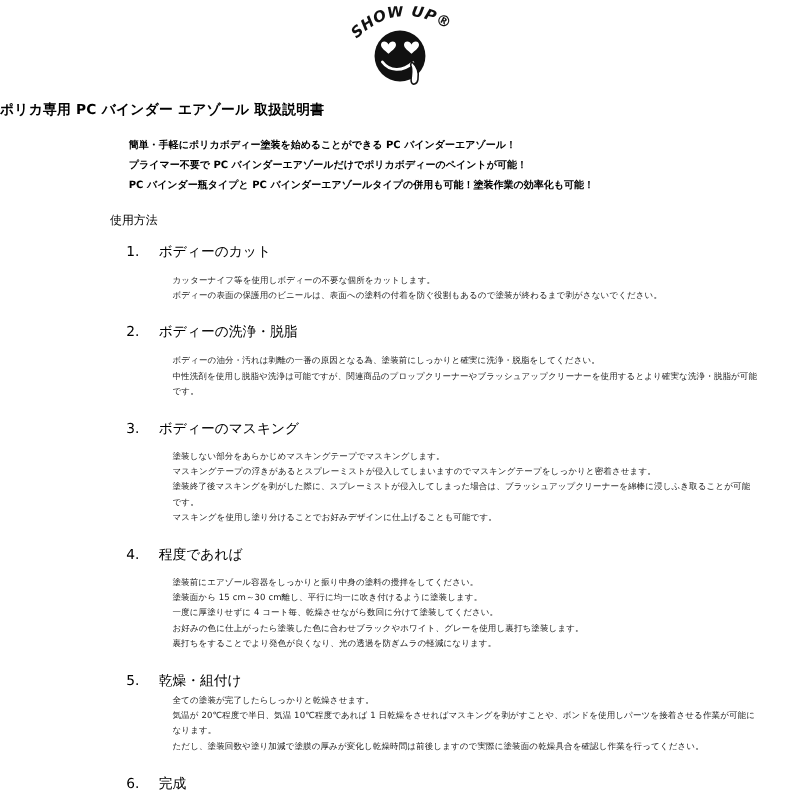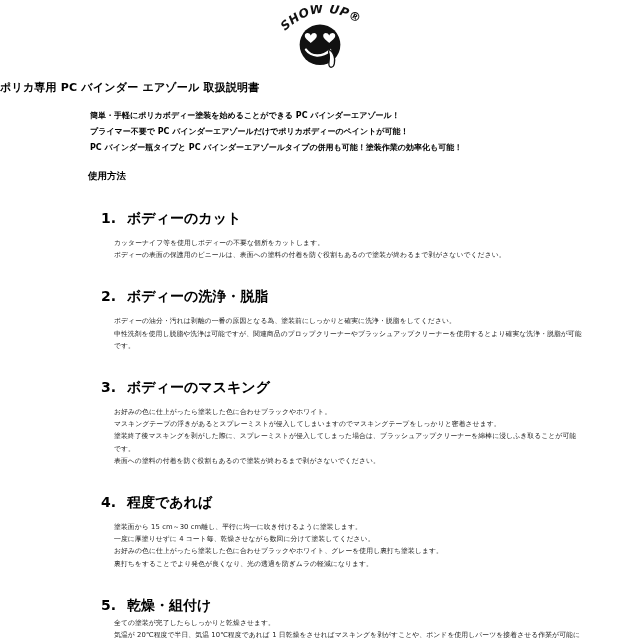--- a/index.html
+++ b/index.html
@@ -24,36 +24,37 @@
     letter-spacing:0.2px;
   }
   
   .intro{margin:13px 40px 0 90px;}
   .intro-line{
     font-size:8px;
     font-weight:bold;
     line-height:16px;
     color:#000;
     white-space:nowrap;
+    margin-left:13px;
   }
   
   .usage-heading{
     margin:14px 0 0 88px;
     font-size:9.5px;
-    font-weight:bold;
+    font-weight:normal;
     color:#000;
   }
   .steps{margin-left:101px;}
   .step{margin-top:16px;}
   .step:first-child{margin-top:11px;}
-  .step-heading{font-size:14px;font-weight:bold;color:#000;margin-top:27px;}
+  .step-heading{font-size:11px;font-weight:normal;color:#000;}
   .step-num{display:inline-block;width:26px;}
   .step.spaced .step-body{margin-top:9px;}
   .step.tight .step-body{margin-top:2px;}
-  .step-body{margin-left:13px;max-width:468px;}
+  .step-body{margin-left:37px;max-width:468px;}
   .step-line{
     font-size:6.8px;
     line-height:12.2px;
     color:#1a1a1a;
     letter-spacing:0.1px;
   }
 </style>
 </head>
 <body>
 
@@ -97,40 +98,42 @@
       <div class="step spaced">
         <div class="step-heading"><span class="step-num">2.</span><span class="step-title">ボディーの洗浄・脱脂</span></div>
         <div class="step-body">
           <div class="step-line">ボディーの油分・汚れは剥離の一番の原因となる為、塗装前にしっかりと確実に洗浄・脱脂をしてください。</div>
           <div class="step-line">中性洗剤を使用し脱脂や洗浄は可能ですが、関連商品のプロップクリーナーやブラッシュアップクリーナーを使用するとより確実な洗浄・脱脂が可能です。</div>
         </div>
       </div>
       <div class="step spaced">
         <div class="step-heading"><span class="step-num">3.</span><span class="step-title">ボディーのマスキング</span></div>
         <div class="step-body">
-          <div class="step-line">お好みの色に仕上がったら塗装した色に合わせブラックやホワイト。</div>
+          <div class="step-line">塗装しない部分をあらかじめマスキングテープでマスキングします。</div>
           <div class="step-line">マスキングテープの浮きがあるとスプレーミストが侵入してしまいますのでマスキングテープをしっかりと密着させます。</div>
           <div class="step-line">塗装終了後マスキングを剥がした際に、スプレーミストが侵入してしまった場合は、ブラッシュアップクリーナーを綿棒に浸しふき取ることが可能です。</div>
-          <div class="step-line">表面への塗料の付着を防ぐ役割もあるので塗装が終わるまで剥がさないでください。</div>
+          <div class="step-line">マスキングを使用し塗り分けることでお好みデザインに仕上げることも可能です。</div>
         </div>
       </div>
       <div class="step spaced">
         <div class="step-heading"><span class="step-num">4.</span><span class="step-title">程度であれば</span></div>
         <div class="step-body">
+          <div class="step-line">塗装前にエアゾール容器をしっかりと振り中身の塗料の攪拌をしてください。</div>
           <div class="step-line">塗装面から 15 cm～30 cm離し、平行に均一に吹き付けるように塗装します。</div>
           <div class="step-line">一度に厚塗りせずに 4 コート毎、乾燥させながら数回に分けて塗装してください。</div>
           <div class="step-line">お好みの色に仕上がったら塗装した色に合わせブラックやホワイト、グレーを使用し裏打ち塗装します。</div>
           <div class="step-line">裏打ちをすることでより発色が良くなり、光の透過を防ぎムラの軽減になります。</div>
         </div>
       </div>
       <div class="step tight">
         <div class="step-heading"><span class="step-num">5.</span><span class="step-title">乾燥・組付け</span></div>
         <div class="step-body">
           <div class="step-line">全ての塗装が完了したらしっかりと乾燥させます。</div>
           <div class="step-line">気温が 20℃程度で半日、気温 10℃程度であれば 1 日乾燥をさせればマスキングを剥がすことや、ボンドを使用しパーツを接着させる作業が可能になります。</div>
+          <div class="step-line">ただし、塗装回数や塗り加減で塗膜の厚みが変化し乾燥時間は前後しますので実際に塗装面の乾燥具合を確認し作業を行ってください。</div>
         </div>
       </div>
       <div class="step tight">
         <div class="step-heading"><span class="step-num">6.</span><span class="step-title">完成</span></div>
       </div>
     </div>
 
 </div>
 
 </body></html>

